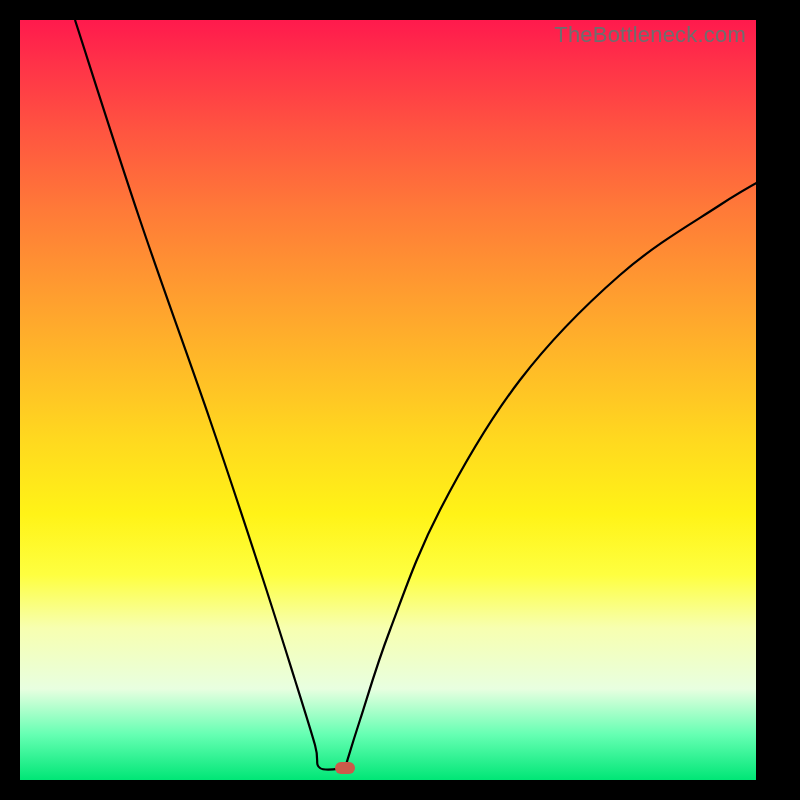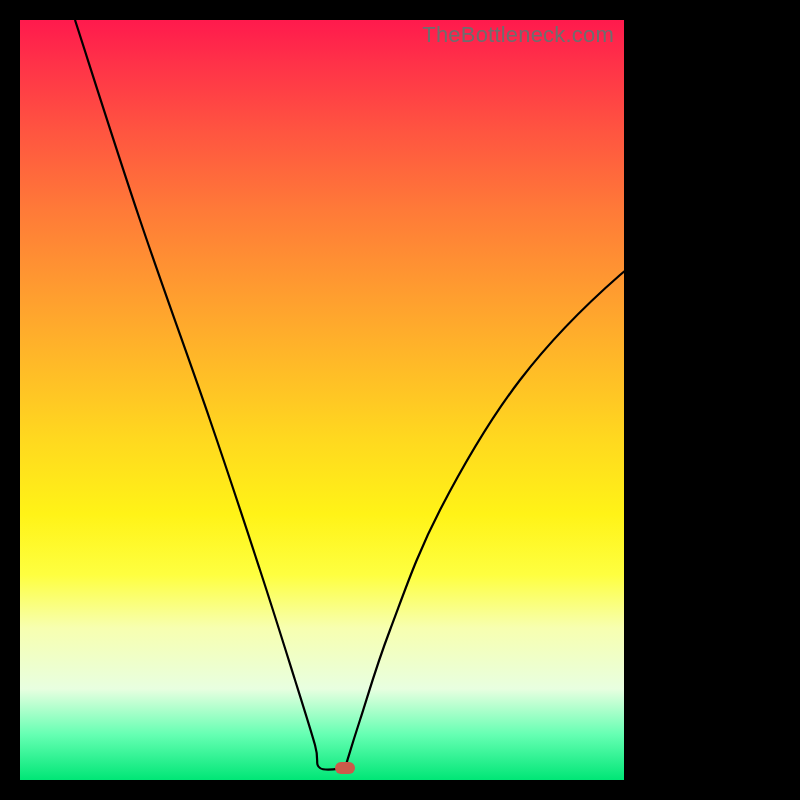--- a/index.html
+++ b/index.html
@@ -8,21 +8,21 @@
     width: 800px;
     height: 800px;
     background: #000;
     overflow: hidden;
     font-family: Arial, Helvetica, sans-serif;
   }
   .frame {
     position: absolute;
     left: 20px;
     top: 20px;
-    width: 604px;
+    width: 736px;
     height: 760px;
     background: linear-gradient(to bottom,
       #ff1a4d 0%,
       #ff3348 6%,
       #ff5640 15%,
       #ff7a38 25%,
       #ff9a30 35%,
       #ffb928 45%,
       #ffd81f 55%,
       #fff317 65%,

